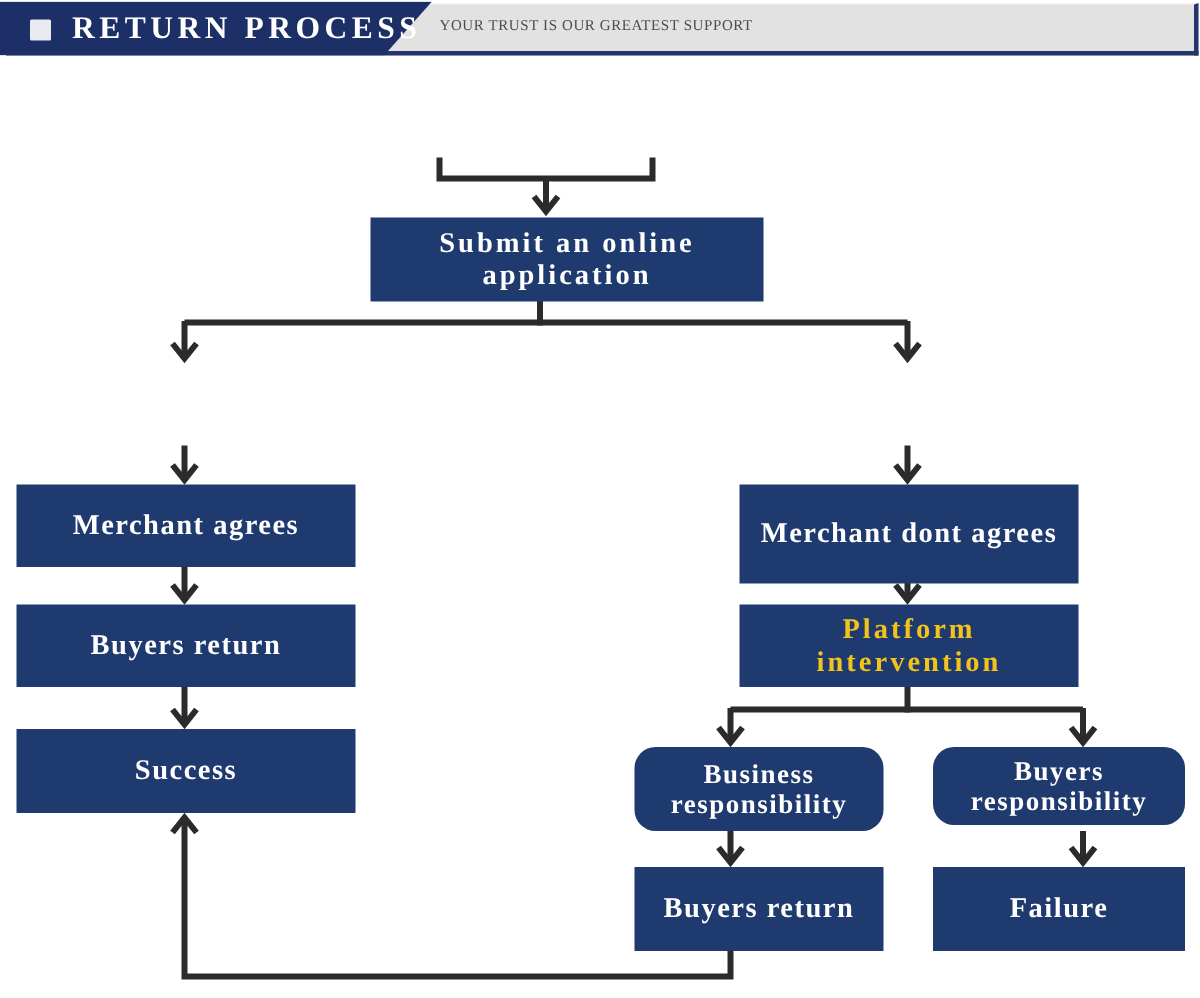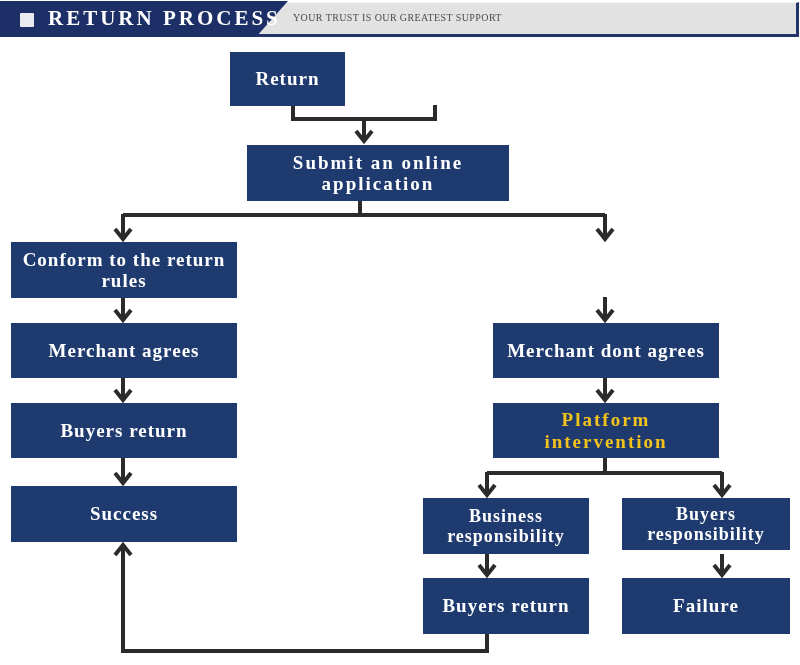--- a/index.html
+++ b/index.html
@@ -38,28 +38,28 @@
   .wires path{stroke:#2b2b2b;stroke-width:4;fill:none;}
   
   .node{
     position:absolute;z-index:2;background:#1e3a6e;color:#ffffff;
     display:flex;align-items:center;justify-content:center;text-align:center;
     font-weight:bold;font-size:19px;letter-spacing:1px;line-height:1.12;
     padding:0 4px;box-sizing:border-box;
   }
   .node.spread{letter-spacing:2px;}
   .node.gold{color:#f2c21d;}
-  .node.sm{font-size:18px;}
+  .node.sm{font-size:18px;border-radius:14px;}
   .n-return           {left:230px;top:52px; width:115px;height:54px}
   .n-exchanges        {left:377px;top:52px; width:115px;height:54px}
   .n-submit           {left:247px;top:145px;width:262px;height:56px}
   .n-conform          {left:11px; top:242px;width:226px;height:56px}
   .n-dontconform      {left:493px;top:242px;width:226px;height:56px}
   .n-agrees           {left:11px; top:323px;width:226px;height:55px}
-  .n-dontagrees       {left:493px;top:323px;width:226px;height:55px}
+  .n-dontagrees       {left:493px;top:323px;width:226px;height:66px}
   .n-buyersreturn1    {left:11px; top:403px;width:226px;height:55px}
   .n-platform         {left:493px;top:403px;width:226px;height:55px}
   .n-success          {left:11px; top:486px;width:226px;height:56px}
   .n-businessresp     {left:423px;top:498px;width:166px;height:56px}
   .n-buyersresp       {left:622px;top:498px;width:168px;height:52px}
   .n-buyersreturn2    {left:423px;top:578px;width:166px;height:56px}
   .n-failure          {left:622px;top:578px;width:168px;height:56px}
 </style>
 </head>
 <body>
@@ -100,23 +100,21 @@
     <path d="M487,473 H722"></path>
     <path d="M487,472 V495" marker-end="url(#chev)"></path>
     <path d="M722,472 V495" marker-end="url(#chev)"></path>
 
     <path d="M487,554 V575" marker-end="url(#chev)"></path>
     <path d="M722,554 V575" marker-end="url(#chev)"></path>
 
     <path d="M487,633 V651 H123 V545" marker-end="url(#chev)"></path>
   </svg>
 
-  <div class="node n-return">Return</div>
   <div class="node n-submit spread">Submit an online application</div>
-  <div class="node n-conform">Conform to the return rules</div>
   <div class="node n-agrees">Merchant agrees</div>
   <div class="node n-dontagrees">Merchant dont agrees</div>
   <div class="node n-buyersreturn1">Buyers return</div>
   <div class="node n-platform gold spread">Platform intervention</div>
   <div class="node n-success">Success</div>
   <div class="node n-businessresp sm">Business responsibility</div>
   <div class="node n-buyersresp sm">Buyers responsibility</div>
   <div class="node n-buyersreturn2">Buyers return</div>
   <div class="node n-failure">Failure</div>
 

